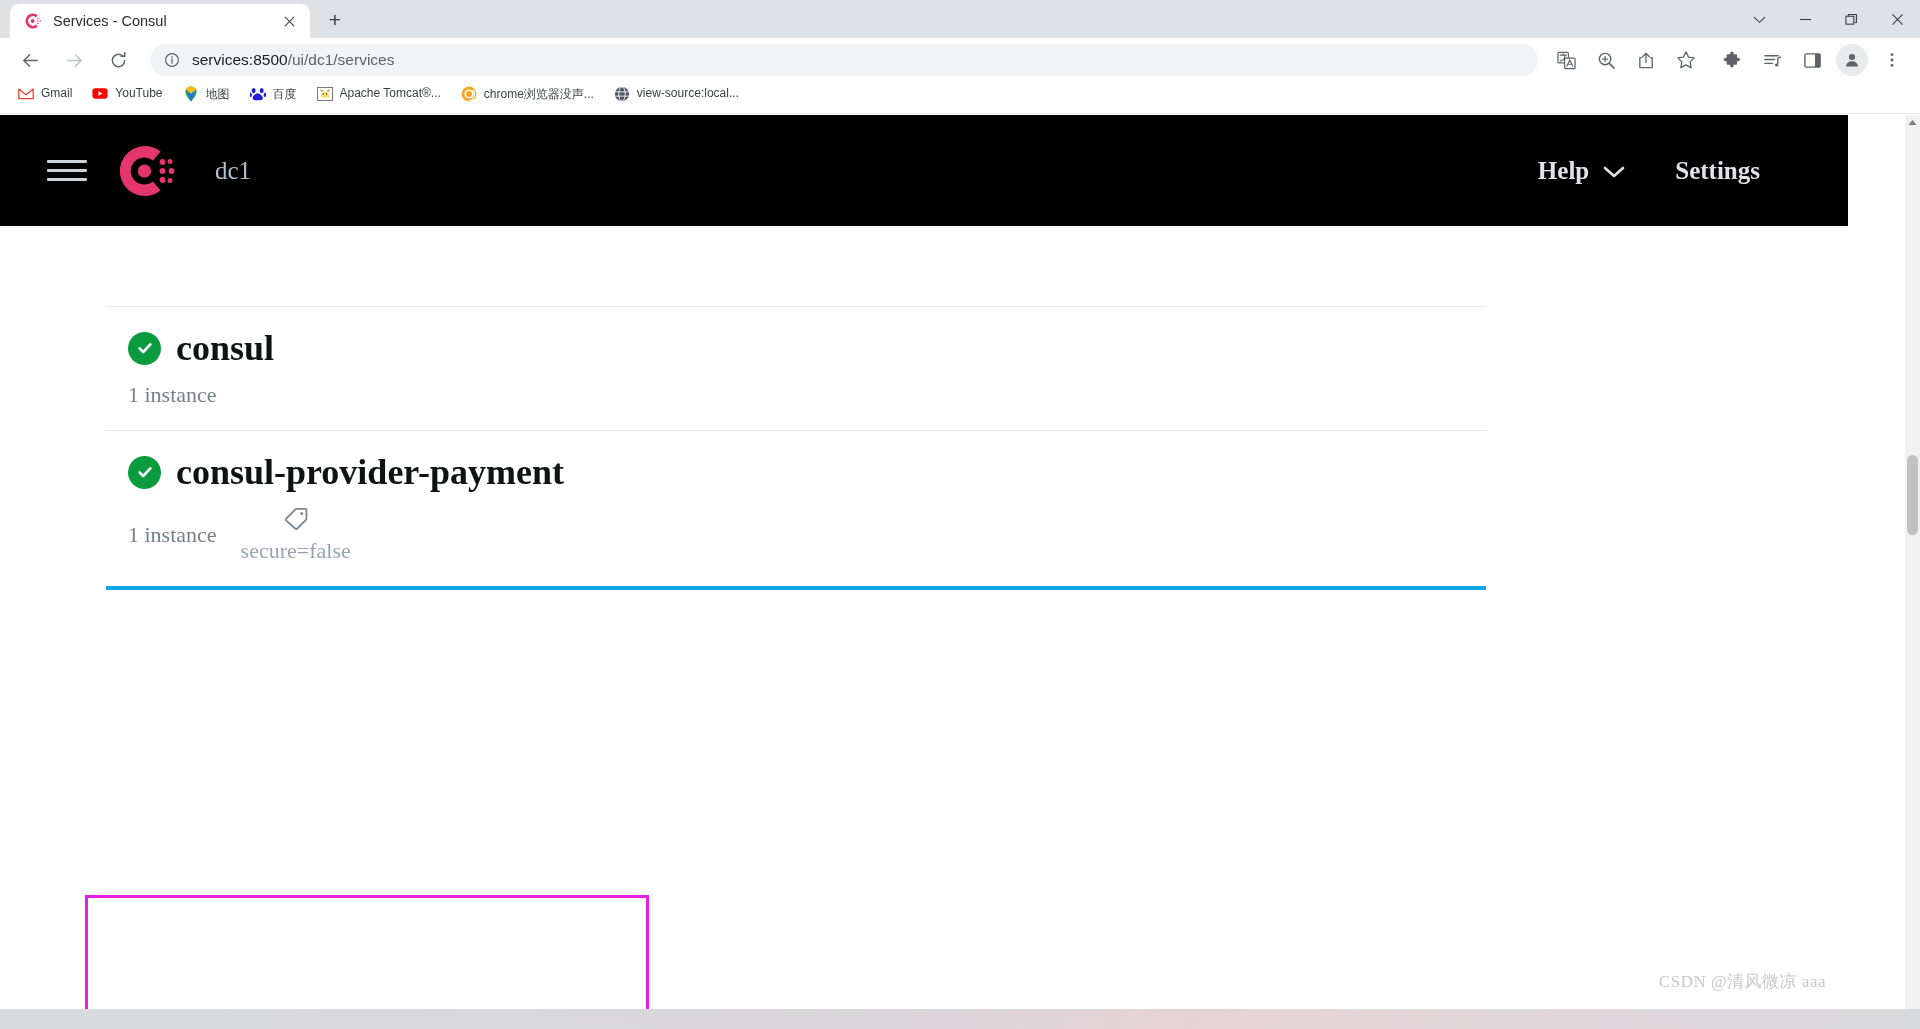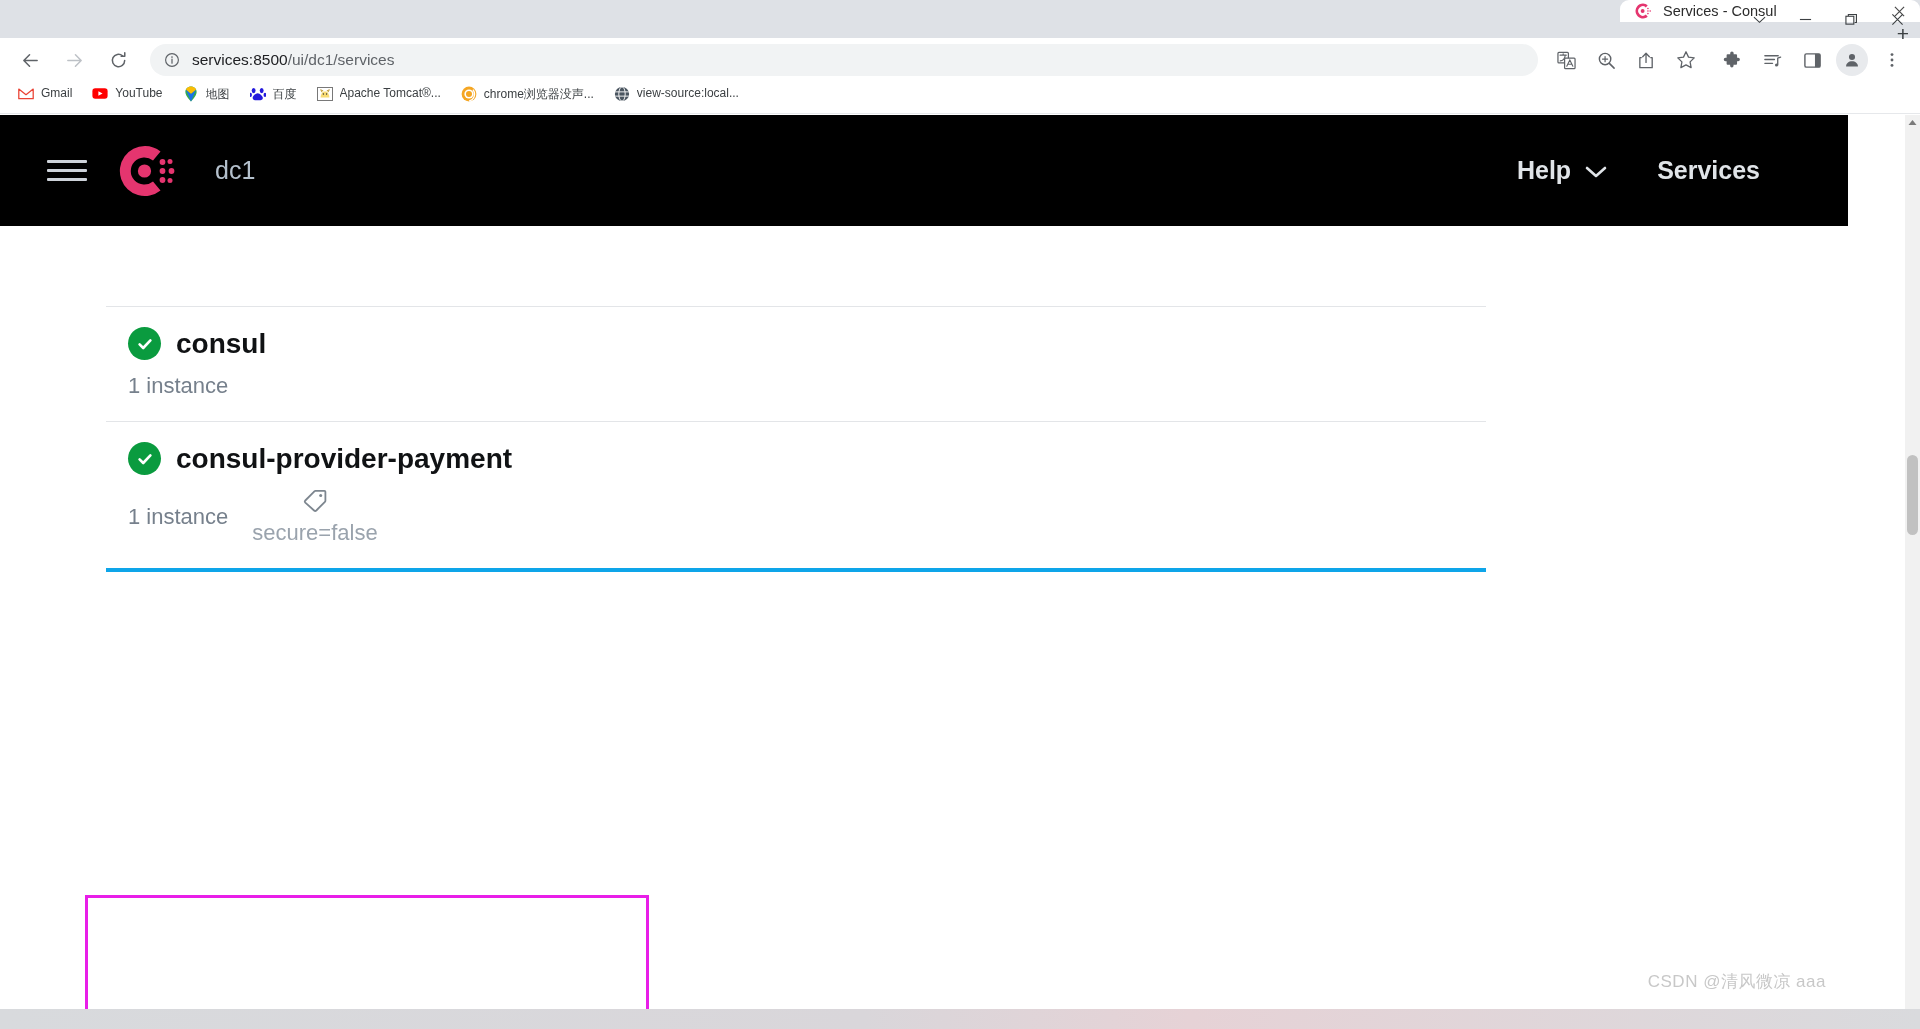--- a/index.html
+++ b/index.html
@@ -10,21 +10,21 @@
     font-family: "Liberation Sans", sans-serif;
     background: #ffffff;
   }
 
   
   .browser { width: 1920px; height: 1029px; position: relative; background:#fff; }
 
   
   .tabstrip {
     height: 38px; background: #dee1e6;
-    display: flex; align-items: flex-end; position: relative; flex-direction: column;
+    display: flex; align-items: flex-end; position: relative;
   }
   .tab {
     margin-left: 10px;
     height: 34px; width: 300px;
     background: #ffffff;
     border-radius: 9px 9px 0 0;
     display: flex; align-items: center;
     padding: 0 10px 0 14px;
     position: relative;
   }
@@ -89,21 +89,21 @@
     display:flex; align-items:flex-start; height: 24px;
     padding: 0 8px; margin-right: 4px; border-radius: 4px;
     font-size: 12px; color: #3c4043; white-space: nowrap;
   }
   .bm .bmico { width:16px; height:16px; margin-right: 7px; flex:0 0 16px; display:flex; align-items:center; justify-content:center; }
   .bm .bmlabel { max-width: 138px; overflow:hidden; text-overflow:ellipsis; }
 
   
   .viewport {
     position: absolute; left:0; top: 115px; width: 1848px; height: 894px;
-    background:#fff; overflow: hidden;
+    background:#fff; overflow: hidden; font-family: Liberation Serif, serif;
   }
 
   
   .consul-nav {
     height: 111px; background:#000000;
     display:flex; align-items:center; padding: 0 0 0 47px;
     position: relative;
   }
   .hamburger { width: 40px; display:flex; flex-direction:column; gap: 6px; margin-right: 31px; }
   .hamburger span { display:block; height:3px; background:#cdd2d9; border-radius:1px; }
@@ -122,21 +122,21 @@
   .svc-row {
     border-top: 1px solid #e3e5e8;
     padding: 20px 0 22px 22px;
   }
   .svc-row.last { border-bottom: 4px solid #0ea5e9; }
   .svc-name-line { display:flex; align-items:center; gap: 15px; }
   .status-dot {
     width: 33px; height: 33px; border-radius: 50%; background:#0a9b3f;
     display:flex; align-items:center; justify-content:center; flex: 0 0 33px;
   }
-  .svc-name { font-size: 28px; font-weight: 700; color:#101214; }
+  .svc-name { font-size: 36px; font-weight: 700; color:#101214; }
   .svc-meta { display:flex; align-items:center; gap: 24px; margin-top: 13px; }
   .svc-instances { font-size: 22px; color:#76808c; }
   .svc-tag { display:flex; align-items:center; font-size: 22px; color:#9aa3ad;flex-direction:column; }
 
   
   .highlight-box {
     position: absolute;
     left: 85px; top: 589px; width: 564px; height: 152px;
     border: 3px solid #e81ee8; pointer-events: none;
   }
@@ -401,21 +401,21 @@
       <div class="nav-right">
         <div class="nav-link">
           <span>Help</span>
           <span>
             <svg width="22" height="14" viewBox="0 0 22 14">
                 <path d="M2 3 L11 11 L20 3" stroke="#e0e4e8" stroke-width="2.6" fill="none" stroke-linecap="round" stroke-linejoin="round"></path>
               </svg>
           </span>
         </div>
         <div class="nav-link">
-          <span>Services</span>
+          <span>Settings</span>
         </div>
       </div>
     </div>
 
     <div class="content">
 
 
       <div class="list">
 
         <div class="svc-row">

